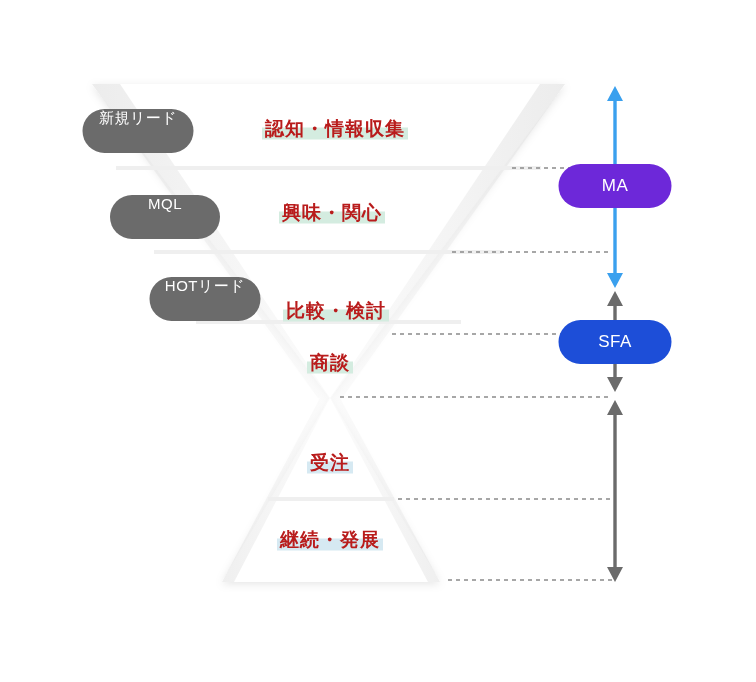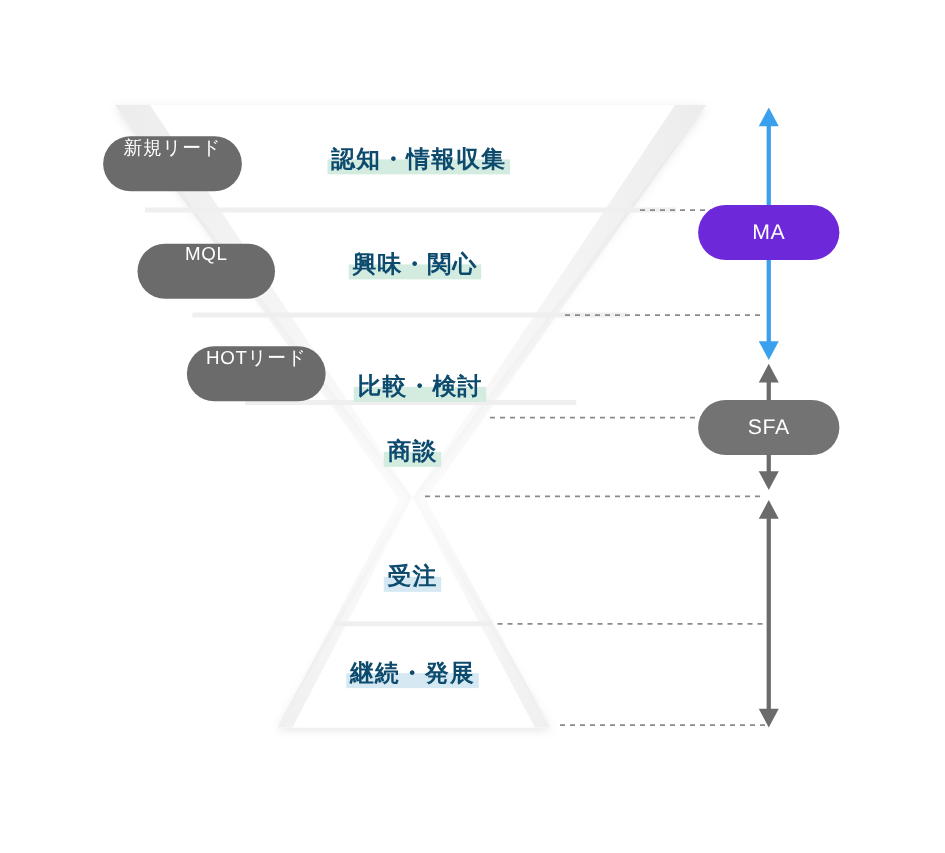--- a/index.html
+++ b/index.html
@@ -12,21 +12,21 @@
   #canvas{position:relative;width:756px;height:682px;}
 
   
   .funnel-svg{position:absolute;left:0;top:0;width:756px;height:682px;}
 
   
   .stage-label{
     position:absolute;
     font-size:19px;
     font-weight:bold;
-    color:#0c4a6e;
+    color:#b91c1c;
     letter-spacing:1px;
     white-space:nowrap;
     transform:translate(-50%,-50%);
     line-height:1.0;
   }
   .stage-label .hl{
     position:relative;
     display:inline-block;
     padding:0 3px;
   }
@@ -64,21 +64,21 @@
     display:flex;align-items:center;justify-content:center;
     border-radius:999px;
     color:#ffffff;
     font-size:17px;
     width:113px;height:44px;
     transform:translate(-50%,-50%);
     letter-spacing:0.5px;
     z-index:4;
   }
   .sys-pill.ma{background:#6d28d9;}
-  .sys-pill.sfa{background:#737373;}
+  .sys-pill.sfa{background:#1d4ed8;}
   .sys-pill.crm{background:#6b6b6b;}
 </style>
 </head>
 <body>
 
 <div id="canvas">
 
   <svg class="funnel-svg" viewBox="0 0 756 682">
     <defs>
       <linearGradient id="shadeL" x1="0" y1="0" x2="1" y2="0">

